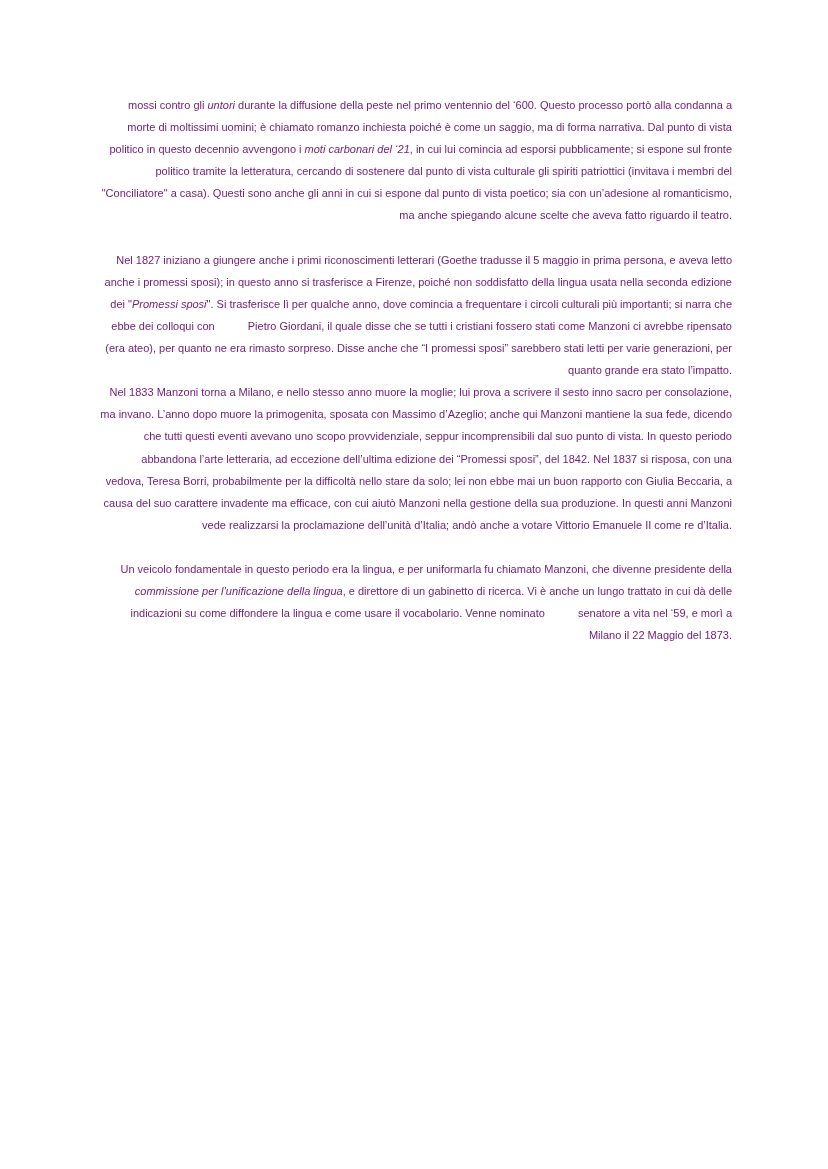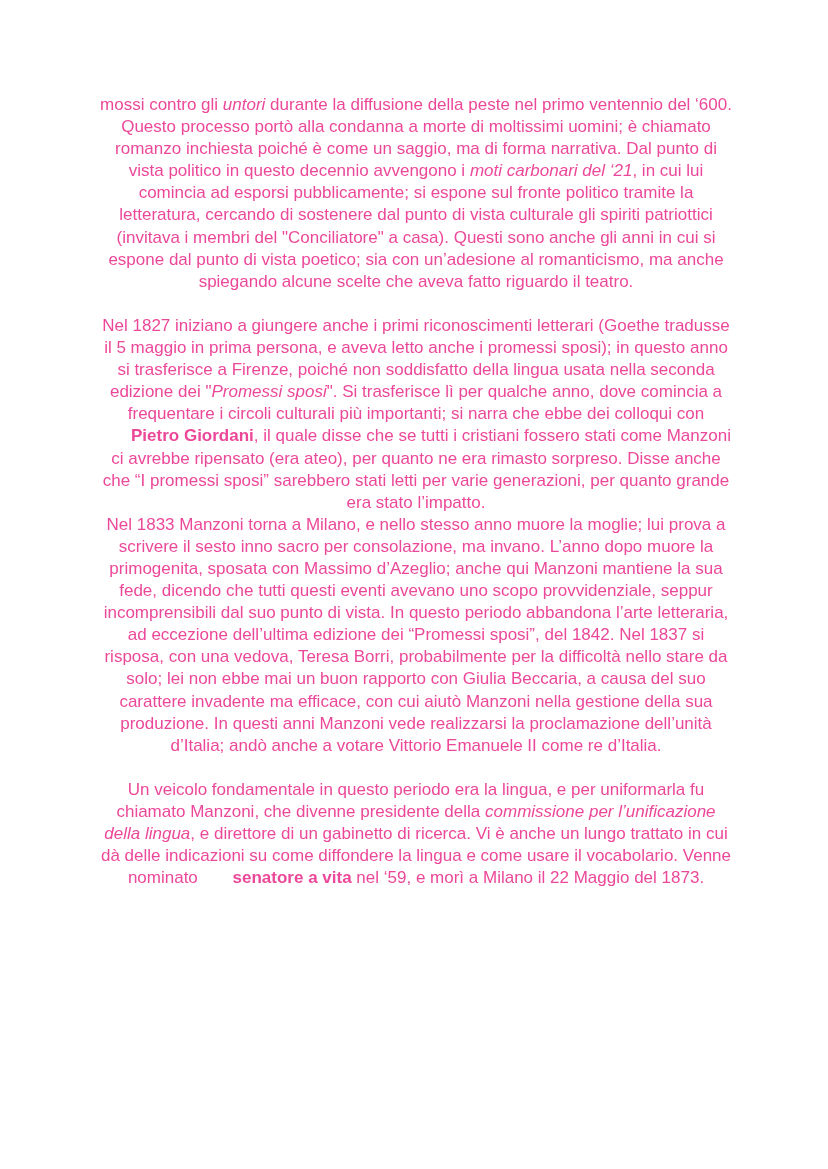--- a/index.html
+++ b/index.html
@@ -15,34 +15,34 @@
   }
   .page {
     position: relative;
     width: 828px;
     height: 1169px;
     background: #ffffff;
     box-sizing: border-box;
     padding: 94px 96px 0 100px;
   }
   .doc-body {
-    color: #ec4899;
-    font-size: 17px;
+    color: #701a75;
+    font-size: 11px;
     line-height: 22.1px;
-    text-align: center;
+    text-align: right;
     word-spacing: normal;
   }
   .para {
     margin: 0;
   }
   .para.spaced {
     margin-top: 22.1px;
   }
   .italic { font-style: italic; }
-  .bold { font-weight: bold; margin-left: 30px; }
+  .bold { font-weight: normal; margin-left: 30px; }
 </style>
 </head>
 <body>
 
 <div class="page">
   <div class="doc-body">
       <p class="para"><span>mossi contro gli </span><span class="italic">untori</span><span> durante la diffusione della peste nel primo ventennio del ‘600. Questo processo portò alla condanna a morte di moltissimi uomini; è chiamato romanzo inchiesta poiché è come un saggio, ma di forma narrativa. Dal punto di vista politico in questo decennio avvengono i </span><span class="italic">moti carbonari del ‘21</span><span>, in cui lui comincia ad esporsi pubblicamente; si espone sul fronte politico tramite la letteratura, cercando di sostenere dal punto di vista culturale gli spiriti patriottici (invitava i membri del "Conciliatore" a casa). Questi sono anche gli anni in cui si espone dal punto di vista poetico; sia con un’adesione al romanticismo, ma anche spiegando alcune scelte che aveva fatto riguardo il teatro.</span></p>
       <p class="para spaced"><span>Nel 1827 iniziano a giungere anche i primi riconoscimenti letterari (Goethe tradusse il 5 maggio in prima persona, e aveva letto anche i promessi sposi); in questo anno si trasferisce a Firenze, poiché non soddisfatto della lingua usata nella seconda edizione dei "</span><span class="italic">Promessi sposi</span><span>". Si trasferisce lì per qualche anno, dove comincia a frequentare i circoli culturali più importanti; si narra che ebbe dei colloqui con </span><span class="bold">Pietro Giordani</span><span>, il quale disse che se tutti i cristiani fossero stati come Manzoni ci avrebbe ripensato (era ateo), per quanto ne era rimasto sorpreso. Disse anche che “I promessi sposi” sarebbero stati letti per varie generazioni, per quanto grande era stato l’impatto.</span></p>
       <p class="para"><span>Nel 1833 Manzoni torna a Milano, e nello stesso anno muore la moglie; lui prova a scrivere il sesto inno sacro per consolazione, ma invano. L’anno dopo muore la primogenita, sposata con Massimo d’Azeglio; anche qui Manzoni mantiene la sua fede, dicendo che tutti questi eventi avevano uno scopo provvidenziale, seppur incomprensibili dal suo punto di vista. In questo periodo abbandona l’arte letteraria, ad eccezione dell’ultima edizione dei “Promessi sposi”, del 1842. Nel 1837 si risposa, con una vedova, Teresa Borri, probabilmente per la difficoltà nello stare da solo; lei non ebbe mai un buon rapporto con Giulia Beccaria, a causa del suo carattere invadente ma efficace, con cui aiutò Manzoni nella gestione della sua produzione. In questi anni Manzoni vede realizzarsi la proclamazione dell’unità d’Italia; andò anche a votare Vittorio Emanuele II come re d’Italia.</span></p>
       <p class="para spaced"><span>Un veicolo fondamentale in questo periodo era la lingua, e per uniformarla fu chiamato Manzoni, che divenne presidente della </span><span class="italic">commissione per l’unificazione della lingua</span><span>, e direttore di un gabinetto di ricerca. Vi è anche un lungo trattato in cui dà delle indicazioni su come diffondere la lingua e come usare il vocabolario. Venne nominato </span><span class="bold">senatore a vita</span><span> nel ‘59, e morì a Milano il 22 Maggio del 1873.</span></p>

